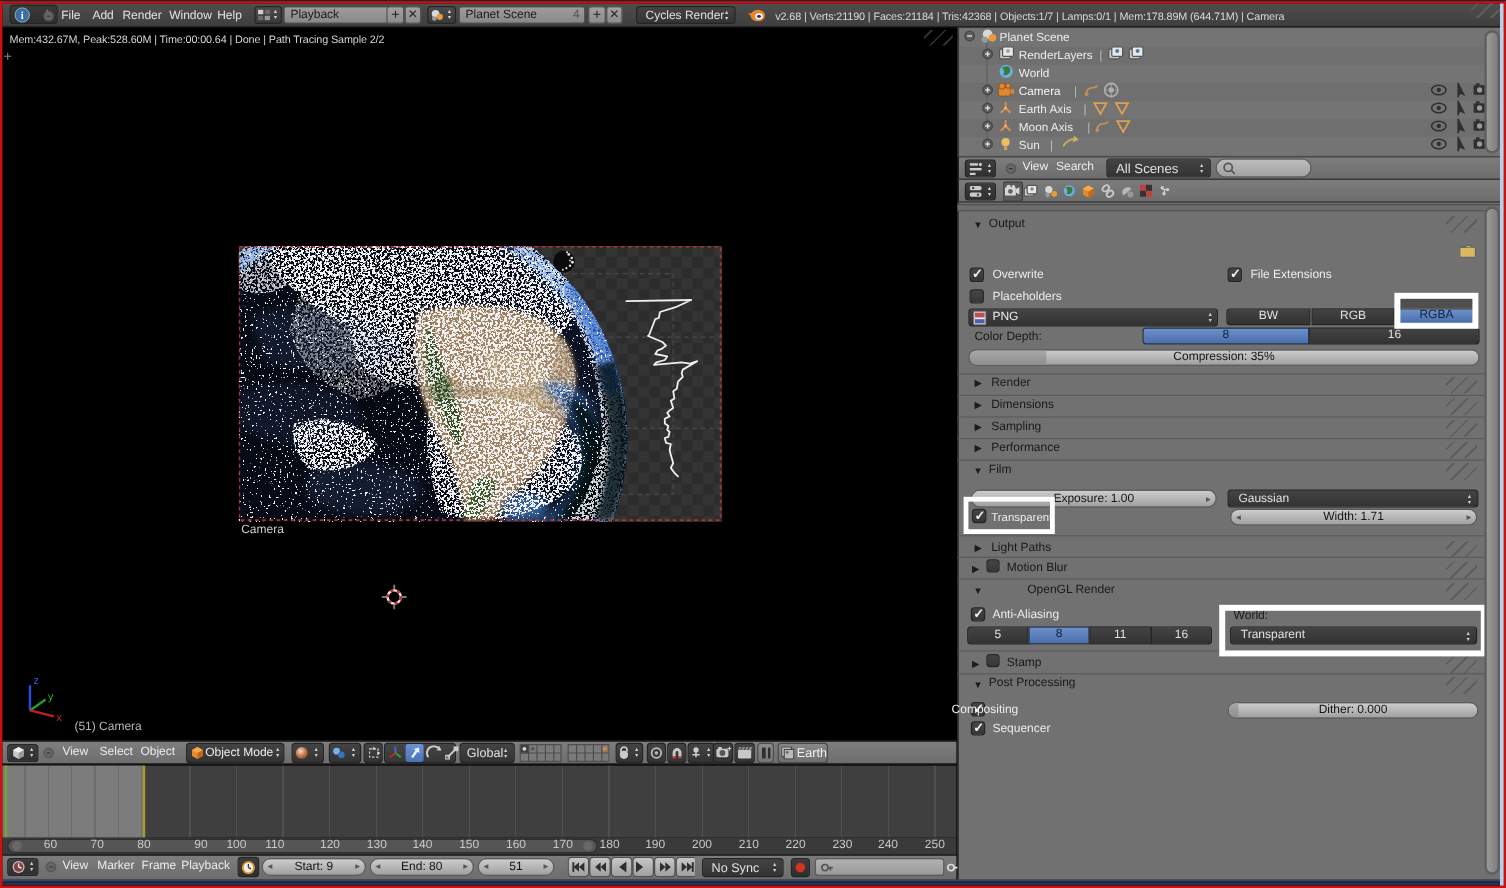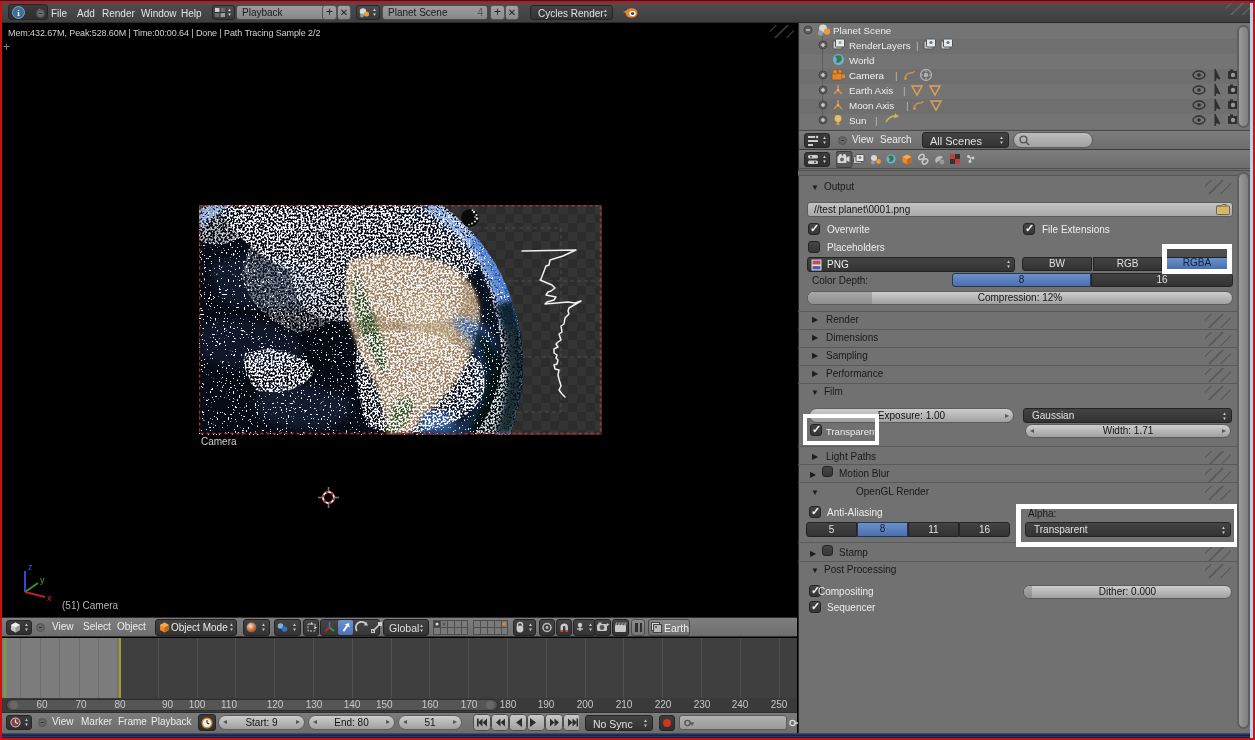--- a/index.html
+++ b/index.html
@@ -69,20 +69,21 @@
       <span style="position:absolute;left:7px;top:2px;font-size:10px">Cycles Render</span>
       <span class="ud">▲<br>▼</span>
     </div>
 
 <svg class="abs" style="left:622px;top:6px" width="16" height="13" viewBox="0 0 16 13">
       <ellipse cx="9.5" cy="7" rx="6" ry="4.8" fill="#e8862c"></ellipse>
       <ellipse cx="10.5" cy="7.6" rx="3.2" ry="2.6" fill="#fff"></ellipse>
       <ellipse cx="10.5" cy="7.6" rx="1.7" ry="1.4" fill="#1c3c6e"></ellipse>
       <path d="M1,5.5 L8,4.2 L5,7.5 Z" fill="#e8862c"></path>
     </svg>
+<div class="lbl" style="left:646px;top:9px;color:#dadada;font-size:9px;letter-spacing:-0.1px">v2.68 | Verts:21190 | Faces:21184 | Tris:42368 | Objects:1/7 | Lamps:0/1 | Mem:178.89M (644.71M) | Camera</div>
 <div class="grip" style="left:1226px;top:2px;width:26px;height:13px"></div>
 
 <div class="abs" style="left:2px;top:23px;width:795px;height:594px;background:#000"></div>
 <div class="lbl" style="left:8px;top:28px;color:#d2d2d2;font-size:9px;letter-spacing:-0.1px">Mem:432.67M, Peak:528.60M | Time:00:00.64 | Done | Path Tracing Sample 2/2</div>
 <div class="lbl" style="left:3px;top:40px;color:#888;font-size:12px">+</div>
 <div class="grip" style="left:770px;top:25px;width:24px;height:13px;opacity:0.5"></div>
 
 <svg class="abs" style="left:199px;top:205px" width="403" height="230" viewBox="0 0 403 230">
 <defs>
 <pattern id="chk" width="18" height="18" patternUnits="userSpaceOnUse">
@@ -369,21 +370,21 @@
 <div class="abs" style="top:699px;left:0;width:797px;height:13px;font-size:10px;color:#c8c8c8">
 <span class="abs" style="left:27px;width:30px;text-align:center">60</span>
 <span class="abs" style="left:66px;width:30px;text-align:center">70</span>
 <span class="abs" style="left:105px;width:30px;text-align:center">80</span>
 <span class="abs" style="left:143px;width:30px;text-align:right">90</span>
 <span class="abs" style="left:182px;width:30px;text-align:center">100</span>
 <span class="abs" style="left:221px;width:30px;text-align:left">110</span>
 <span class="abs" style="left:260px;width:30px;text-align:center">120</span>
 <span class="abs" style="left:299px;width:30px;text-align:center">130</span>
 <span class="abs" style="left:337px;width:30px;text-align:center">140</span>
-<span class="abs" style="left:376px;width:30px;text-align:left">150</span>
+<span class="abs" style="left:376px;width:30px;text-align:center">150</span>
 <span class="abs" style="left:415px;width:30px;text-align:center">160</span>
 <span class="abs" style="left:454px;width:30px;text-align:center">170</span>
 <span class="abs" style="left:493px;width:30px;text-align:center">180</span>
 <span class="abs" style="left:531px;width:30px;text-align:center">190</span>
 <span class="abs" style="left:570px;width:30px;text-align:center">200</span>
 <span class="abs" style="left:609px;width:30px;text-align:center">210</span>
 <span class="abs" style="left:648px;width:30px;text-align:center">220</span>
 <span class="abs" style="left:687px;width:30px;text-align:center">230</span>
 <span class="abs" style="left:725px;width:30px;text-align:center">240</span>
 <span class="abs" style="left:764px;width:30px;text-align:center">250</span>
@@ -684,23 +685,20 @@
         <path d="M3,3 Q5,5 4.5,7 M3.5,3.5 Q6,4 6.5,4" stroke="#d0d0d0" fill="none"></path>
       </g>
 </svg>
 
 <div class="abs" style="left:798px;top:169px;width:455px;height:564px;background:#717171;border-left:1px solid #2a2a2a"></div>
 <div class="abs" style="left:798px;top:170px;width:455px;height:6px;background:#6c6c6c;border-top:1px solid #4e4e4e;border-bottom:1px solid #565656"></div>
 
 <span class="tri" style="left:811px;top:183px">▼</span>
 <div class="dlbl" style="left:824px;top:181px">Output</div>
 <div class="grip" style="left:1205px;top:180px"></div>
-<div class="fld" style="left:807px;top:202px;width:426px;height:15px">
-      <span style="position:absolute;left:6px;top:1px">//test planet\0001.png</span>
-    </div>
 <svg class="abs" style="left:1216px;top:204px" width="14" height="11">
       <rect x="0.5" y="2" width="13" height="8.5" rx="1" fill="#d8b860" stroke="#666"></rect>
       <path d="M0.5,2 L5,2 L6.5,0.5 L10,0.5 L10,2" fill="#c8a850" stroke="#666"></path>
     </svg>
 <div class="chk on" style="left:808px;top:223px"></div>
     <div class="lbl" style="left:827px;top:224px">Overwrite</div>
 <div class="chk on" style="left:1023px;top:223px"></div>
     <div class="lbl" style="left:1042px;top:224px">File Extensions</div>
 <div class="chk" style="left:808px;top:241px"></div>
     <div class="lbl" style="left:827px;top:242px">Placeholders</div>
@@ -720,21 +718,21 @@
     </div>
 <div class="dlbl" style="left:812px;top:275px">Color Depth:</div>
 <div class="abs" style="left:952px;top:273px;width:139px;height:14px;background:linear-gradient(#6c90ca,#4a6fae);border:1px solid #28354e;border-radius:3px 0 0 3px;text-align:center;color:#10203a">
       <span style="position:absolute;width:100%;top:0px;left:0">8</span>
     </div>
 <div class="mnu" style="left:1091px;top:273px;width:142px;height:14px;border-radius:0 3px 3px 0">
       <span style="position:absolute;width:100%;top:0px;left:0;text-align:center">16</span>
     </div>
 <div class="sld" style="left:807px;top:291px;width:426px;height:14px;overflow:hidden">
       <div style="position:absolute;left:0;top:0;width:64px;height:14px;background:linear-gradient(#a8a8a8,#8a8a8a)"></div>
-      <span style="position:absolute;width:100%;left:0;top:0px">Compression: 12%</span>
+      <span style="position:absolute;width:100%;left:0;top:0px">Compression: 35%</span>
     </div>
 
 <div class="abs" style="left:798px;top:311px;width:440px;height:1px;background:#5a5a5a"></div>
 <span class="tri" style="left:812px;top:315px">▶</span>
     <div class="dlbl" style="left:826px;top:314px">Render</div>
 <div class="grip" style="left:1205px;top:314px"></div>
 <div class="abs" style="left:798px;top:329px;width:440px;height:1px;background:#5a5a5a"></div>
 <span class="tri" style="left:812px;top:333px">▶</span>
     <div class="dlbl" style="left:826px;top:332px">Dimensions</div>
 <div class="grip" style="left:1205px;top:332px"></div>
@@ -785,37 +783,37 @@
     </div>
 <div class="abs" style="left:857px;top:522px;width:51px;height:15px;background:linear-gradient(#6c90ca,#4a6fae);border:1px solid #28354e;text-align:center;color:#10203a">
       <span style="position:absolute;width:100%;left:0;top:0px">8</span>
     </div>
 <div class="mnu" style="left:908px;top:522px;width:51px;height:15px;border-radius:0">
       <span style="position:absolute;width:100%;left:0;top:1px;text-align:center">11</span>
     </div>
 <div class="mnu" style="left:959px;top:522px;width:51px;height:15px;border-radius:0 3px 3px 0">
       <span style="position:absolute;width:100%;left:0;top:1px;text-align:center">16</span>
     </div>
-<div class="dlbl" style="left:1028px;top:508px">Alpha:</div>
+<div class="dlbl" style="left:1028px;top:508px">World:</div>
 <div class="mnu" style="left:1025px;top:522px;width:206px;height:15px">
       <span style="position:absolute;left:8px;top:1px">Transparent</span>
       <span class="ud">▲<br>▼</span>
     </div>
 <div class="abs" style="left:798px;top:542px;width:440px;height:1px;background:#5a5a5a"></div>
 <span class="tri" style="left:810px;top:549px">▶</span>
 <div class="chk" style="left:822px;top:545px;width:11px;height:11px"></div>
 <div class="dlbl" style="left:839px;top:547px">Stamp</div>
 <div class="grip" style="left:1205px;top:547px"></div>
 <div class="abs" style="left:798px;top:561px;width:440px;height:1px;background:#5a5a5a"></div>
 
 <span class="tri" style="left:811px;top:566px">▼</span>
     <div class="dlbl" style="left:824px;top:564px">Post Processing</div>
 <div class="grip" style="left:1205px;top:564px"></div>
 <div class="chk on" style="left:809px;top:585px"></div>
-    <div class="lbl" style="left:818px;top:586px">Compositing</div>
+    <div class="lbl" style="left:793px;top:586px">Compositing</div>
 <div class="sld" style="left:1023px;top:585px;width:209px;height:14px;overflow:hidden">
       <div style="position:absolute;left:0;top:0;width:8px;height:14px;background:linear-gradient(#a8a8a8,#8a8a8a)"></div>
       <span style="position:absolute;width:100%;left:0;top:0px">Dither: 0.000</span>
     </div>
 <div class="chk on" style="left:809px;top:601px"></div>
     <div class="lbl" style="left:827px;top:602px">Sequencer</div>
 
 <div class="abs" style="left:1162px;top:244px;width:70px;height:30px;background:#fff"></div>
 <div class="abs" style="left:1167px;top:249px;width:60px;height:8px;background:#4f4f4f"></div>
 <div class="abs" style="left:1167px;top:257px;width:60px;height:12px;background:linear-gradient(#6c90ca,#4a6fae);border-top:1px solid #222;text-align:center;color:#10203a">

